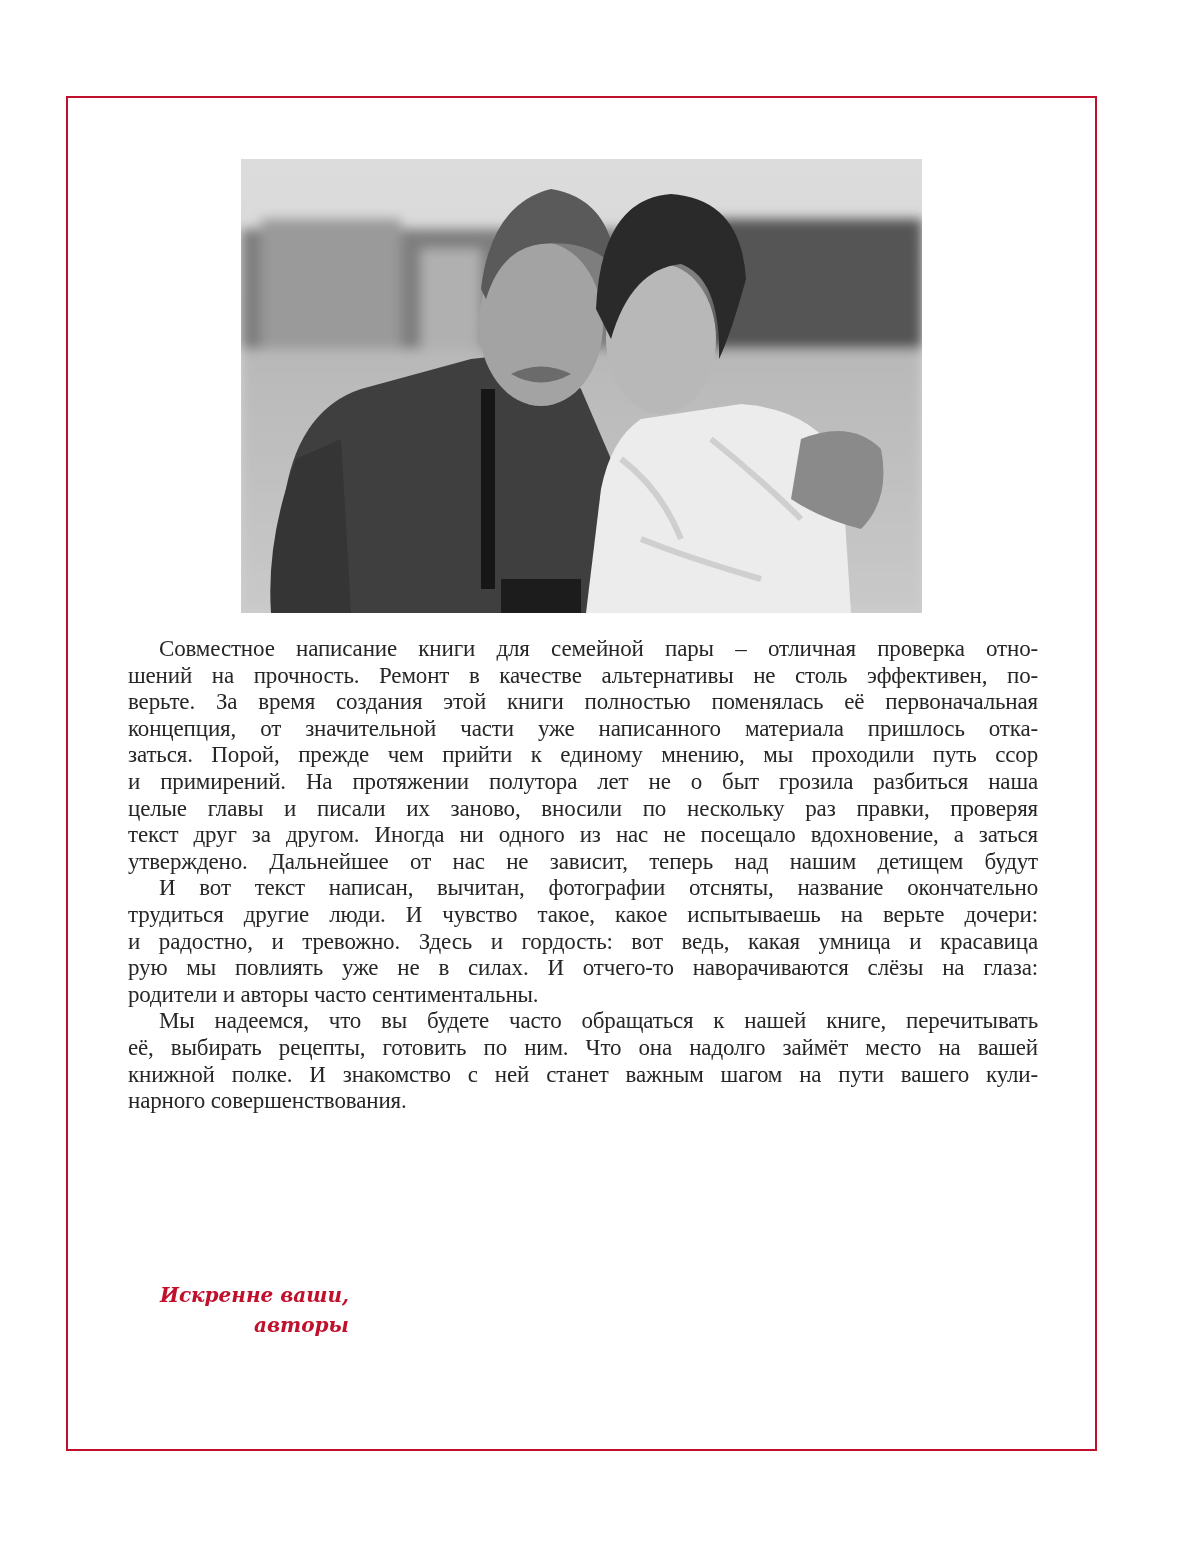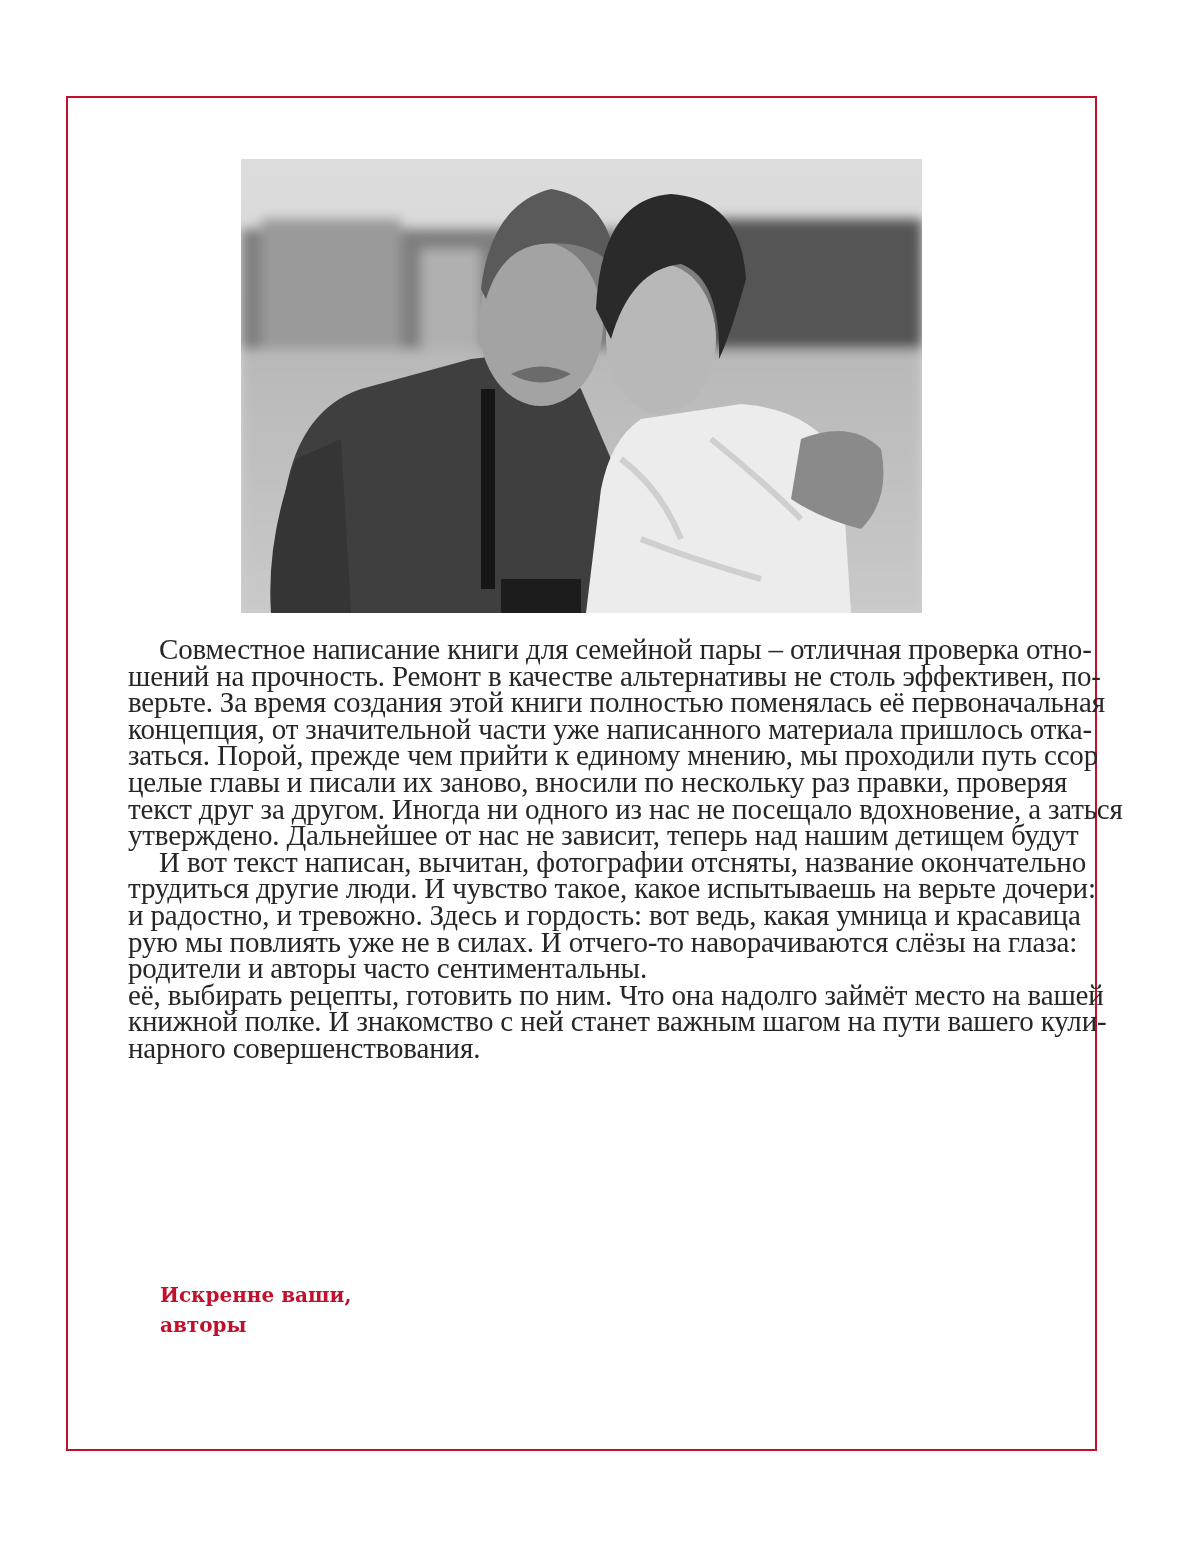--- a/index.html
+++ b/index.html
@@ -36,21 +36,21 @@
     .photo svg {
       display: block;
       width: 100%;
       height: 100%;
     }
     .body-text {
       position: absolute;
       left: 128px;
       top: 636px;
       width: 910px;
-      font-size: 29px;
+      font-size: 23px;
       line-height: 26.6px;
       letter-spacing: -0.15px;
       color: #262626;
       font-family: Liberation Serif, serif;
     }
     .line {
       display: block;
       text-align: justify;
       text-align-last: justify;
       white-space: nowrap;
@@ -61,24 +61,26 @@
       padding-left: 31px;
     }
     .line.last {
       text-align-last: left;
     }
     .signature {
       position: absolute;
       left: 160px;
       top: 1280px;
       font-family: "DejaVu Serif", "Liberation Serif", serif;
+      font-style: italic;
       font-weight: bold;
       font-size: 20px;
       line-height: 30px;
       color: #c0102c;
+      text-align: right;
     }
     .signature span {
       display: block;
     }
   </style>
 </head>
 <body>
 
 <div class="frame"></div>
 
@@ -127,32 +129,34 @@
   </svg>
 </div>
 
 <div class="body-text">
   <div>
     <span class="line indent">Совместное написание книги для семейной пары – отличная проверка отно-</span>
     <span class="line">шений на прочность. Ремонт в качестве альтернативы не столь эффективен, по-</span>
     <span class="line">верьте. За время создания этой книги полностью поменялась её первоначальная</span>
     <span class="line">концепция, от значительной части уже написанного материала пришлось отка-</span>
     <span class="line">заться. Порой, прежде чем прийти к единому мнению, мы проходили путь ссор</span>
+    <span class="line">и примирений. На протяжении полутора лет не о быт грозила разбиться наша</span>
     <span class="line">целые главы и писали их заново, вносили по нескольку раз правки, проверяя</span>
     <span class="line">текст друг за другом. Иногда ни одного из нас не посещало вдохновение, а заться</span>
   </div>
   <div>
     <span class="line">утверждено. Дальнейшее от нас не зависит, теперь над нашим детищем будут</span>
     <span class="line indent">И вот текст написан, вычитан, фотографии отсняты, название окончательно</span>
     <span class="line">трудиться другие люди. И чувство такое, какое испытываешь на верьте дочери:</span>
     <span class="line">и радостно, и тревожно. Здесь и гордость: вот ведь, какая умница и красавица</span>
     <span class="line">рую мы повлиять уже не в силах. И отчего-то наворачиваются слёзы на глаза:</span>
     <span class="line last">родители и авторы часто сентиментальны.</span>
   </div>
   <div>
+    <span class="line indent">Мы надеемся, что вы будете часто обращаться к нашей книге, перечитывать</span>
     <span class="line">её, выбирать рецепты, готовить по ним. Что она надолго займёт место на вашей</span>
     <span class="line">книжной полке. И знакомство с ней станет важным шагом на пути вашего кули-</span>
     <span class="line last">нарного совершенствования.</span>
   </div>
 </div>
 
 <div class="signature">
   <span>Искренне ваши,</span>
   <span>авторы</span>
 </div>

